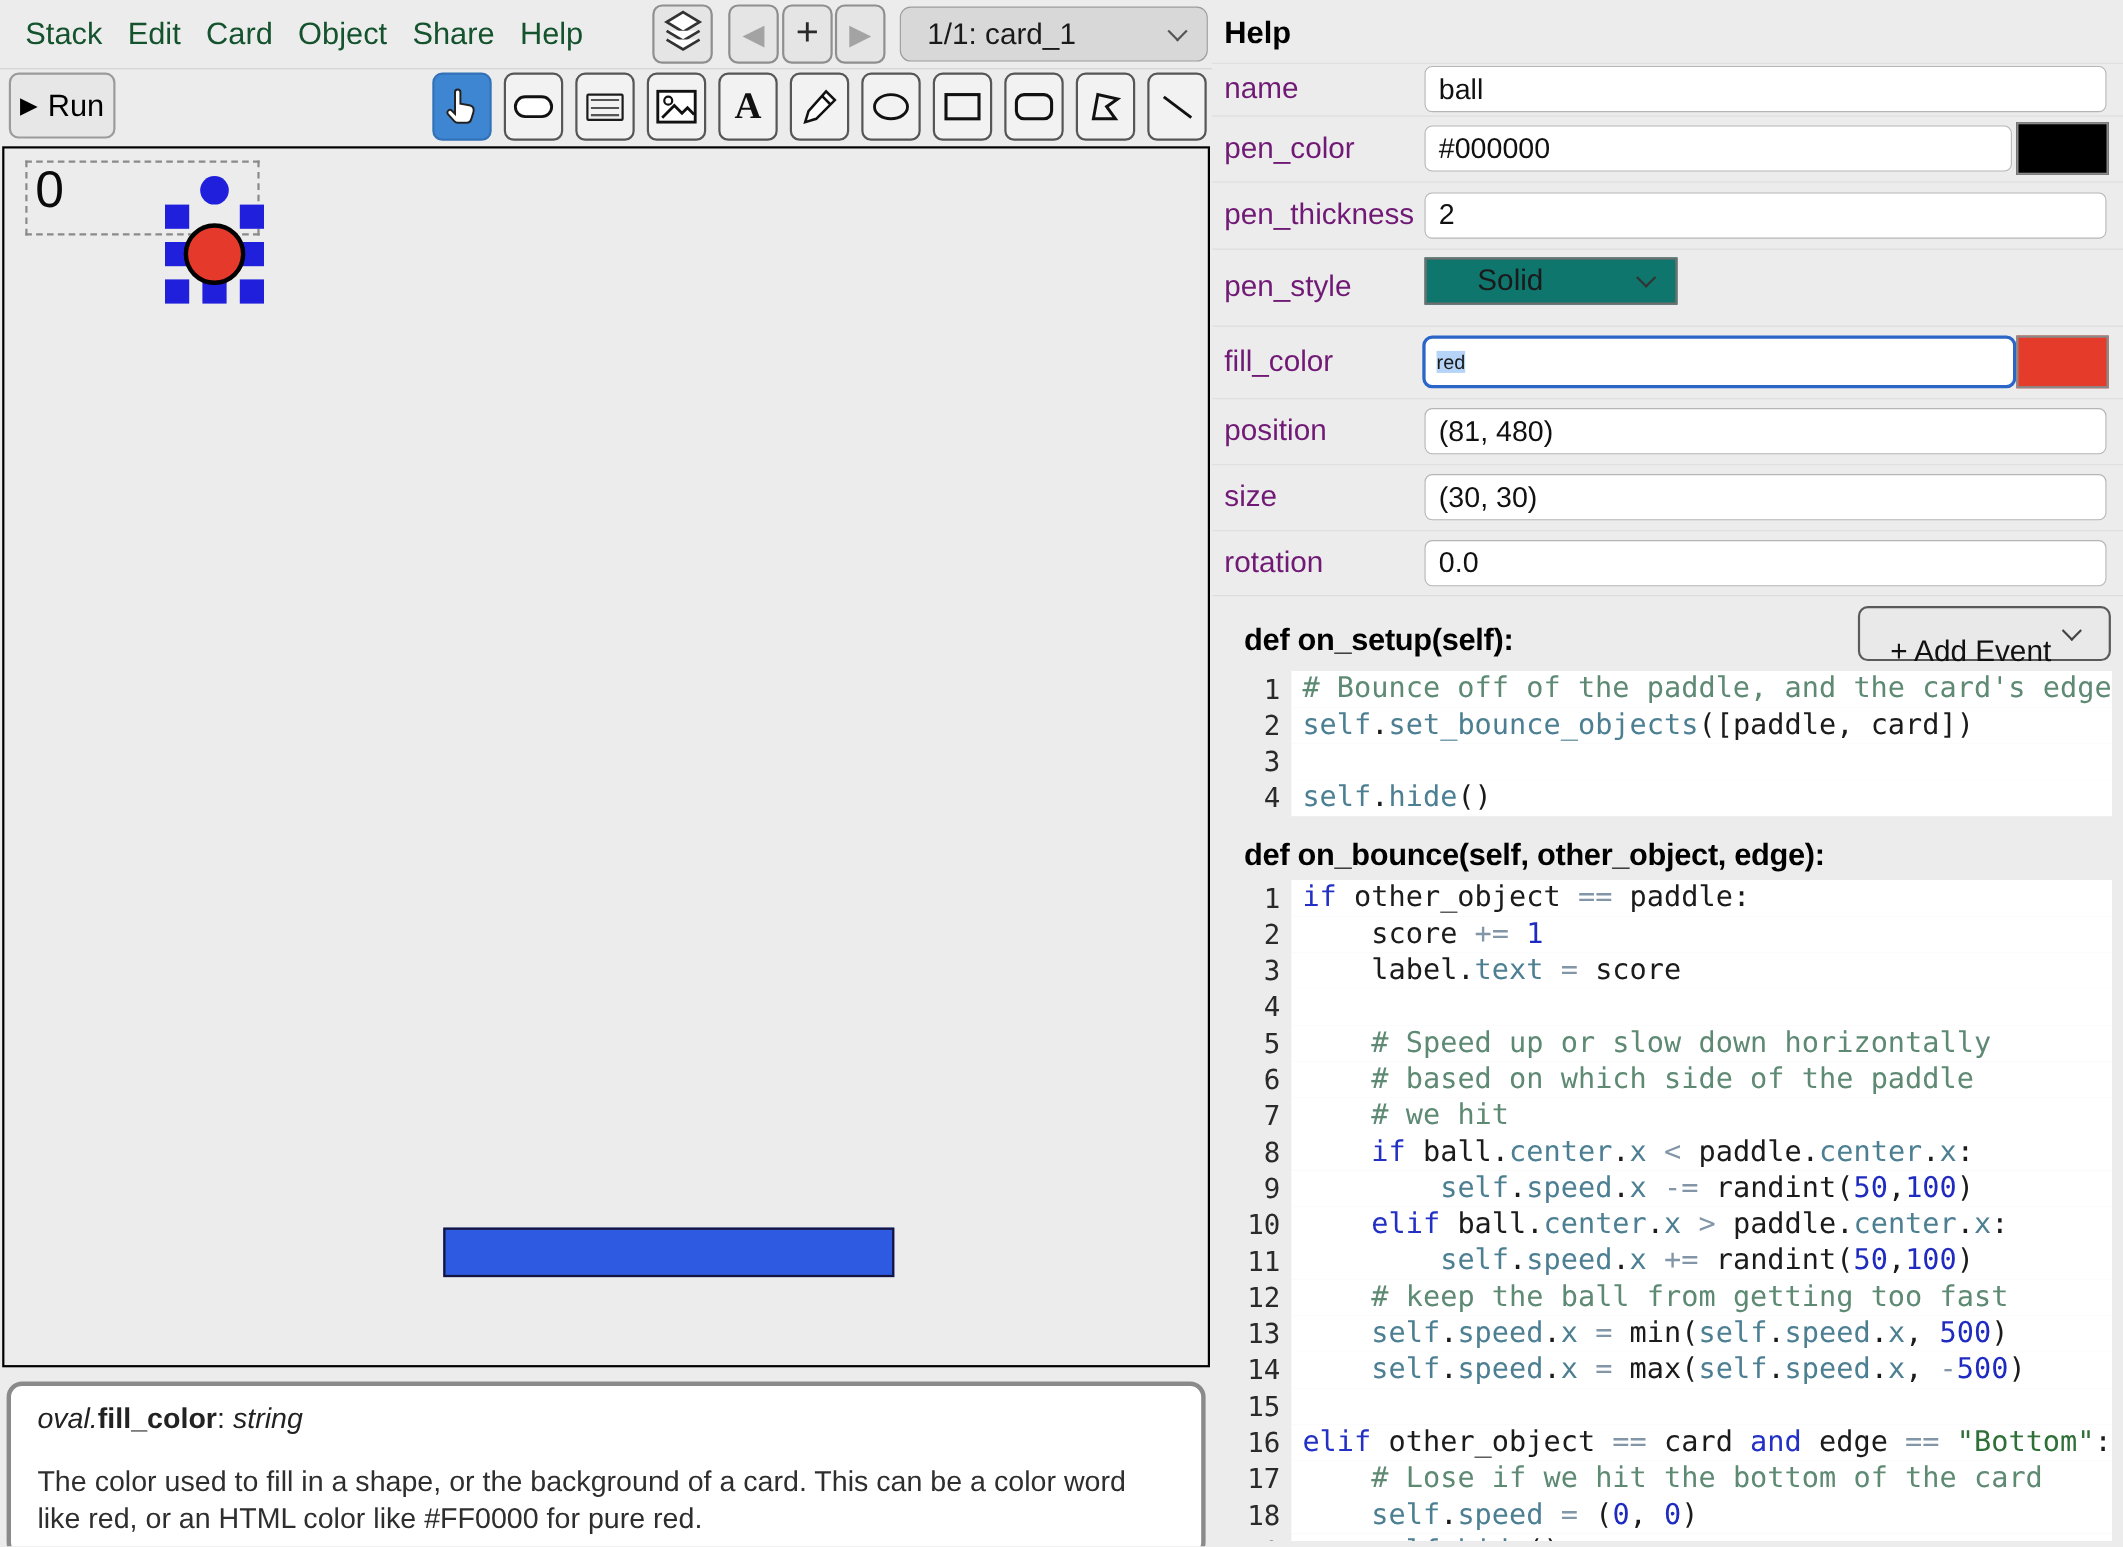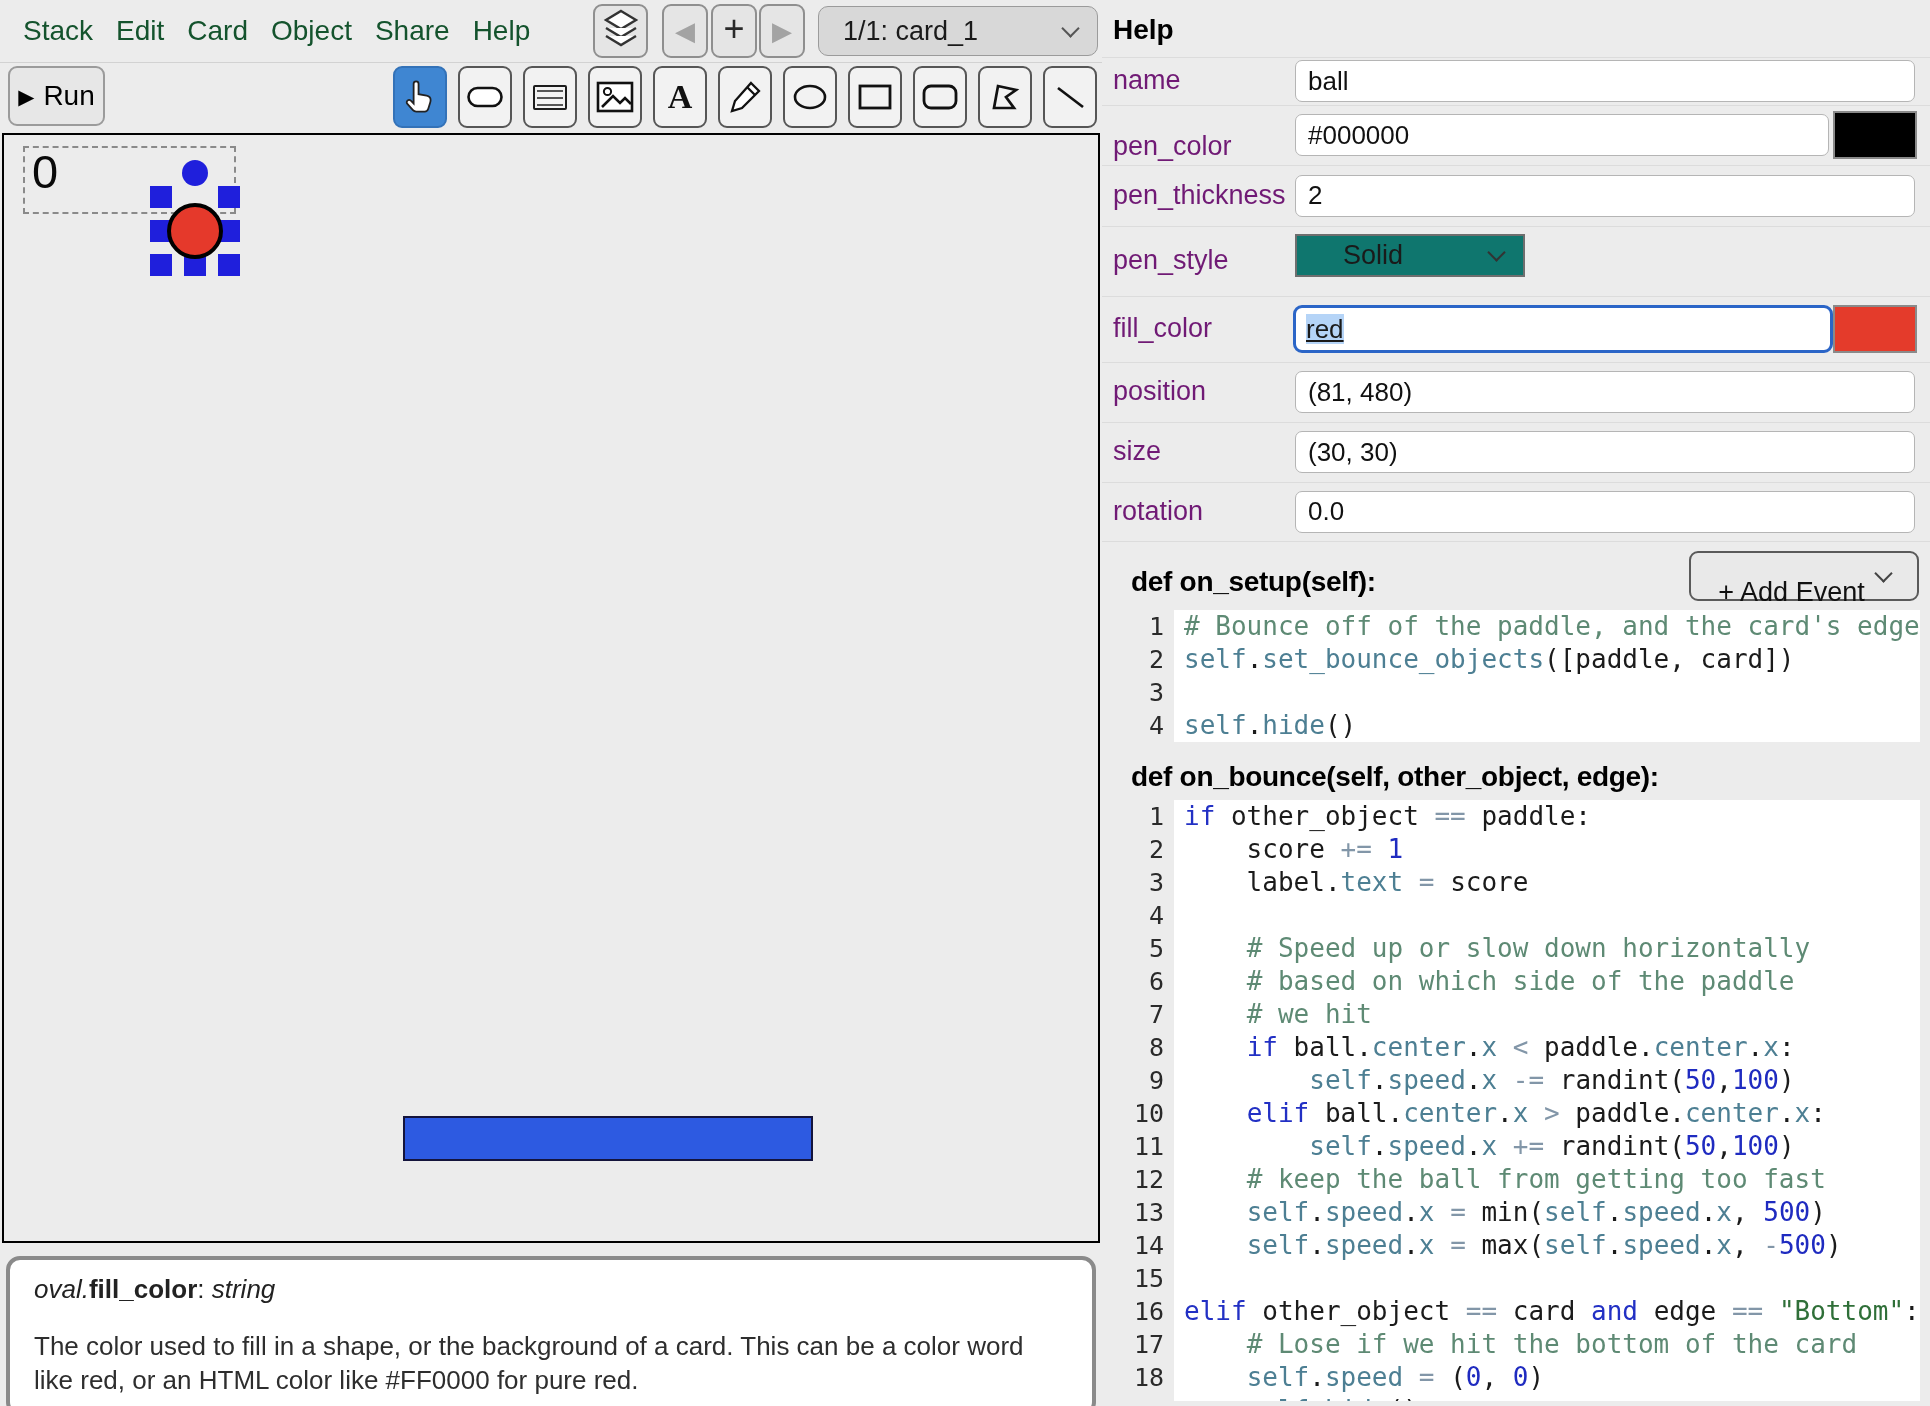--- a/index.html
+++ b/index.html
@@ -61,21 +61,21 @@
   .prop-label{left:1113px;font-size:27px;color:#701a75;}
   .prop-input{left:1295px;background:#fff;border:1.5px solid #b5b5b5;border-radius:7px;box-sizing:border-box;
               font-size:26px;color:#111;display:flex;align-items:center;padding:0 12px;white-space:pre;}
   .swatch{left:1833px;width:84px;height:48px;border:2px solid #8a8a8a;box-sizing:border-box;}
   #pen-style-select{left:1295px;width:230px;height:43px;background:#0f766e;border:2px solid #6e6e6e;
                     border-radius:0;box-sizing:border-box;display:flex;align-items:center;
                     padding:0 20px 0 46px;}
   #pen-style-select .val{font-size:27px;flex:1;}
   #fill-ring{left:1293px;width:540px;height:48px;border:3px solid #2b65c7;border-radius:9px;background:#fff;
              box-sizing:border-box;display:flex;align-items:center;padding:0 10px;}
-  #fill-ring .val{font-size:26px;white-space:pre;text-decoration:underline;}
+  #fill-ring .val{font-size:18px;white-space:pre;}
   .sel-text{background:#b5d4f7;}
 
   
   #add-event{left:1689px;top:551px;width:230px;height:50px;background:#e9e9e9;border:2px solid #5a5a5a;
              border-radius:9px;box-sizing:border-box;display:flex;align-items:center;justify-content:center;gap:12px;}
   #add-event .lbl{font-size:27px;color:#111;margin-top:32px;}
   .ev-header{left:1131px;font-size:28px;font-weight:bold;color:#000;letter-spacing:-0.3px;}
   .code-block{left:1128px;width:792px;overflow:hidden;}
   .cl{display:flex;height:33px;align-items:center;}
   .ln{width:36px;padding-right:10px;text-align:right;font-family:"DejaVu Sans Mono",monospace;
@@ -235,21 +235,21 @@
       <div class="abs sep" style="top: 105px;"></div>
       <div class="abs sep" style="top: 165px;"></div>
       <div class="abs sep" style="top: 226px;"></div>
       <div class="abs sep" style="top: 296px;"></div>
       <div class="abs sep" style="top: 362px;"></div>
       <div class="abs sep" style="top: 422px;"></div>
       <div class="abs sep" style="top: 482px;"></div>
       <div class="abs sep" style="top: 541px;"></div>
       <div class="abs prop-label" style="top: 65px;">name</div>
       <div class="abs prop-input" style="top: 60px; height: 42px; width: 620px;">ball</div>
-      <div class="abs prop-label" style="top: 131px; text-align: right;">pen_color</div>
+      <div class="abs prop-label" style="top: 120px; text-align: right;">pen_color</div>
       <div class="abs prop-input" style="top: 114px; height: 42px; width: 534px;">#000000</div>
       <div class="abs swatch" style="top: 111px; background: rgb(0, 0, 0);"></div>
       <div class="abs prop-label" style="top: 179.5px;">pen_thickness</div>
       <div class="abs prop-input" style="top: 174.5px; height: 42px; width: 620px;">2</div>
       <div class="abs prop-label" style="top: 245px;">pen_style</div>
       <div class="abs" id="pen-style-select" style="top: 233.5px;">
         <div class="val">Solid</div>
         <div class="chev" style="border-color: rgb(51, 51, 51);"></div>
       </div>
       <div class="abs prop-label" style="top: 313px;">fill_color</div>

